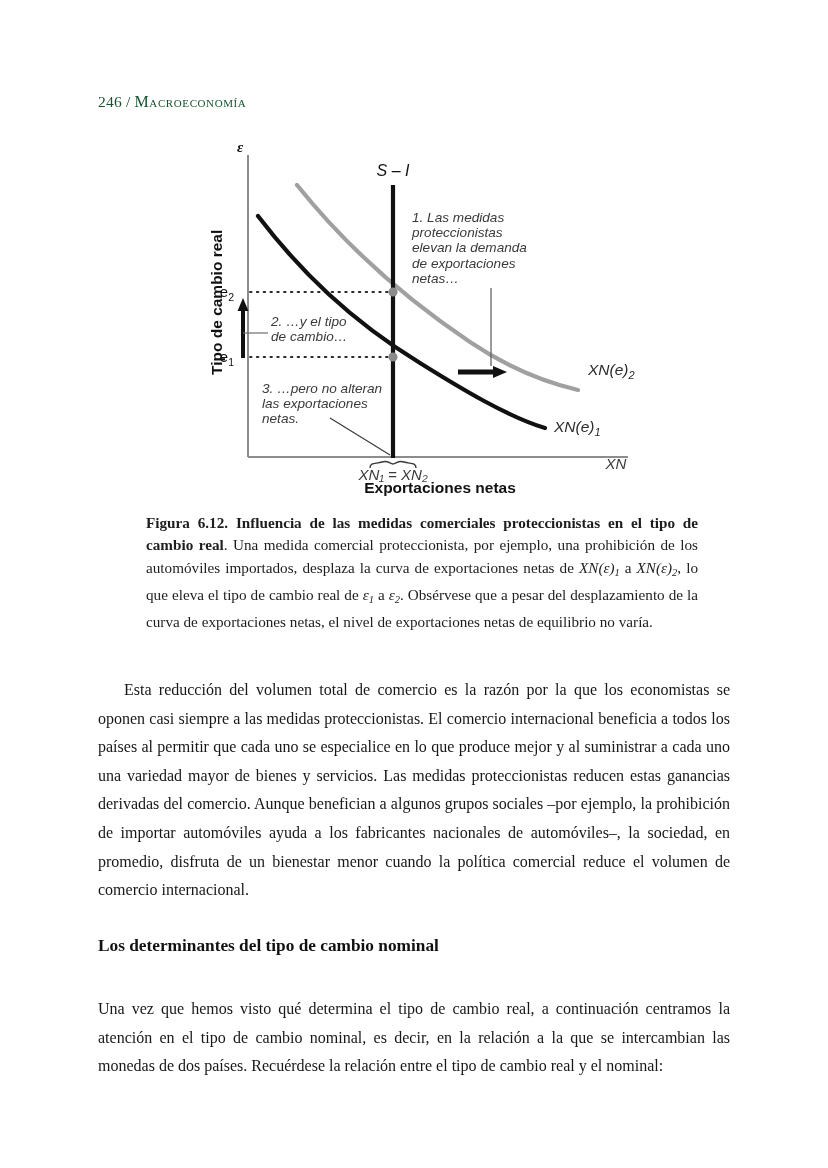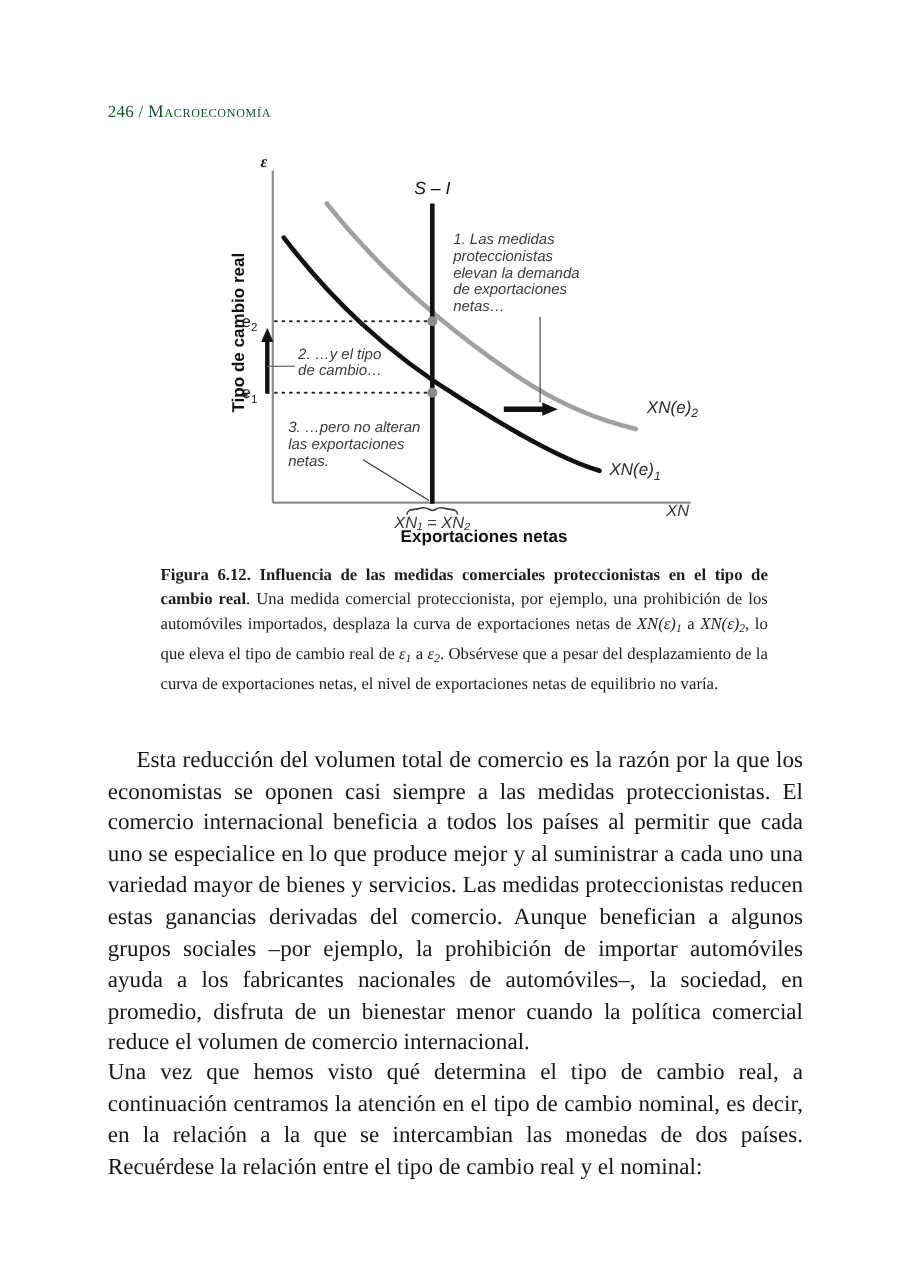--- a/index.html
+++ b/index.html
@@ -67,39 +67,39 @@
     font-size: 10.5px;
     vertical-align: -0.28em;
     font-style: italic;
   }
 
   
   .body-col {
     position: absolute;
     left: 98px;
     width: 632px;
-    font-size: 21px;
+    font-size: 16px;
     line-height: 28.6px;
     text-align: justify;
     color: #171717;
   }
   .para-1 { top: 676px; }
   .para-1 { text-indent: 26px; }
 
   .section-heading {
     position: absolute;
     left: 98px;
     top: 936px;
     width: 632px;
     font-size: 17.3px;
     font-weight: bold;
     color: #111111;
   }
 
-  .para-2 { top: 960px; }
+  .para-2 { top: 995px; }
 </style>
 </head>
 <body>
 
 <div class="page">
 
   <div class="running-head">
     <span class="folio">246</span>
     <span>/</span>
     <span class="smallcaps">Macroeconomía</span>
@@ -183,16 +183,17 @@
       <text x="393" y="345" font-family="'Liberation Sans', sans-serif" font-size="15" font-style="italic" text-anchor="middle" fill="#3a3a3a">XN₁ = XN₂</text>
     </svg>
   </div>
 
   <div class="caption">
     <b>Figura 6.12. Influencia de las medidas comerciales proteccionistas en el tipo de cambio real</b><span>. Una medida comercial proteccionista, por ejemplo, una prohibición de los automóviles importados, desplaza la curva de exportaciones netas de </span><i>XN(ε)</i><span class="sub">1</span><span> a </span><i>XN(ε)</i><span class="sub">2</span><span>, lo que eleva el tipo de cambio real de </span><i>ε</i><span class="sub">1</span><span> a </span><i>ε</i><span class="sub">2</span><span>. Obsérvese que a pesar del desplazamiento de la curva de exportaciones netas, el nivel de exportaciones netas de equilibrio no varía.</span>
   </div>
 
   <div class="body-col para-1">Esta reducción del volumen total de comercio es la razón por la que los economistas se oponen casi siempre a las medidas proteccionistas. El comercio internacional beneficia a todos los países al permitir que cada uno se especialice en lo que produce mejor y al suministrar a cada uno una variedad mayor de bienes y servicios. Las medidas proteccionistas reducen estas ganancias derivadas del comercio. Aunque benefician a algunos grupos sociales –por ejemplo, la prohibición de importar automóviles ayuda a los fabricantes nacionales de automóviles–, la sociedad, en promedio, disfruta de un bienestar menor cuando la política comercial reduce el volumen de comercio internacional.</div>
 
+  <div class="section-heading">Los determinantes del tipo de cambio nominal</div>
 
   <div class="body-col para-2">Una vez que hemos visto qué determina el tipo de cambio real, a continuación centramos la atención en el tipo de cambio nominal, es decir, en la relación a la que se intercambian las monedas de dos países. Recuérdese la relación entre el tipo de cambio real y el nominal:</div>
 
 </div>
 
 </body></html>

